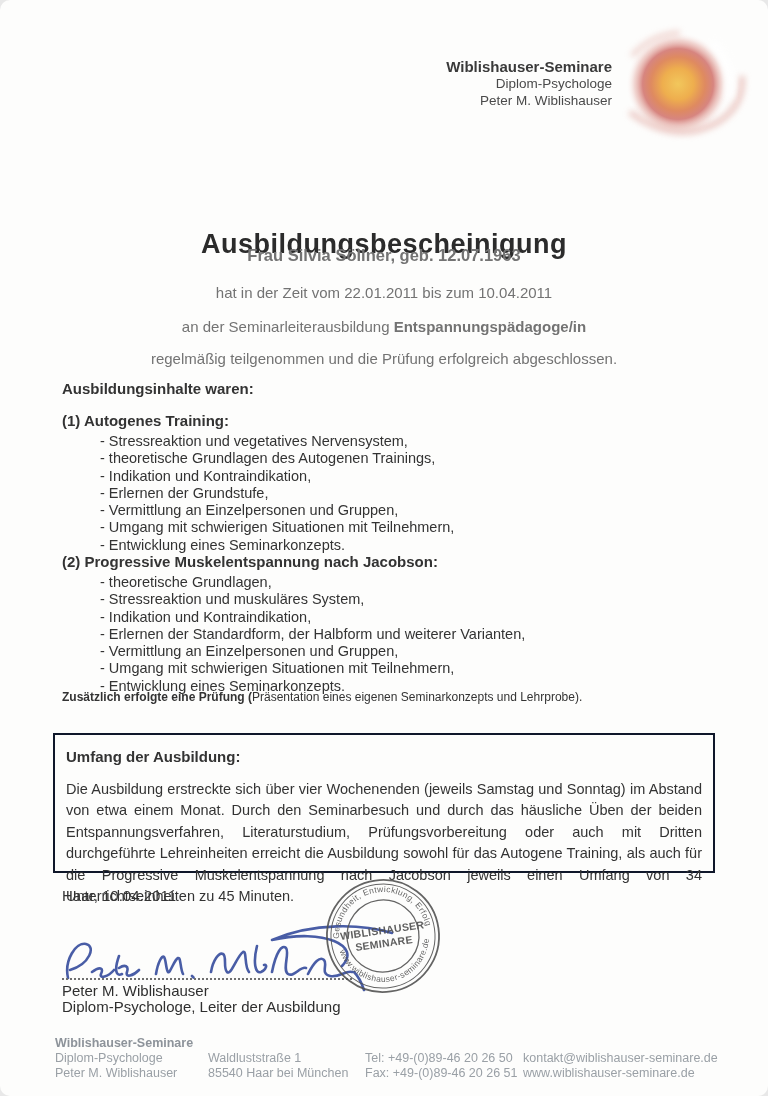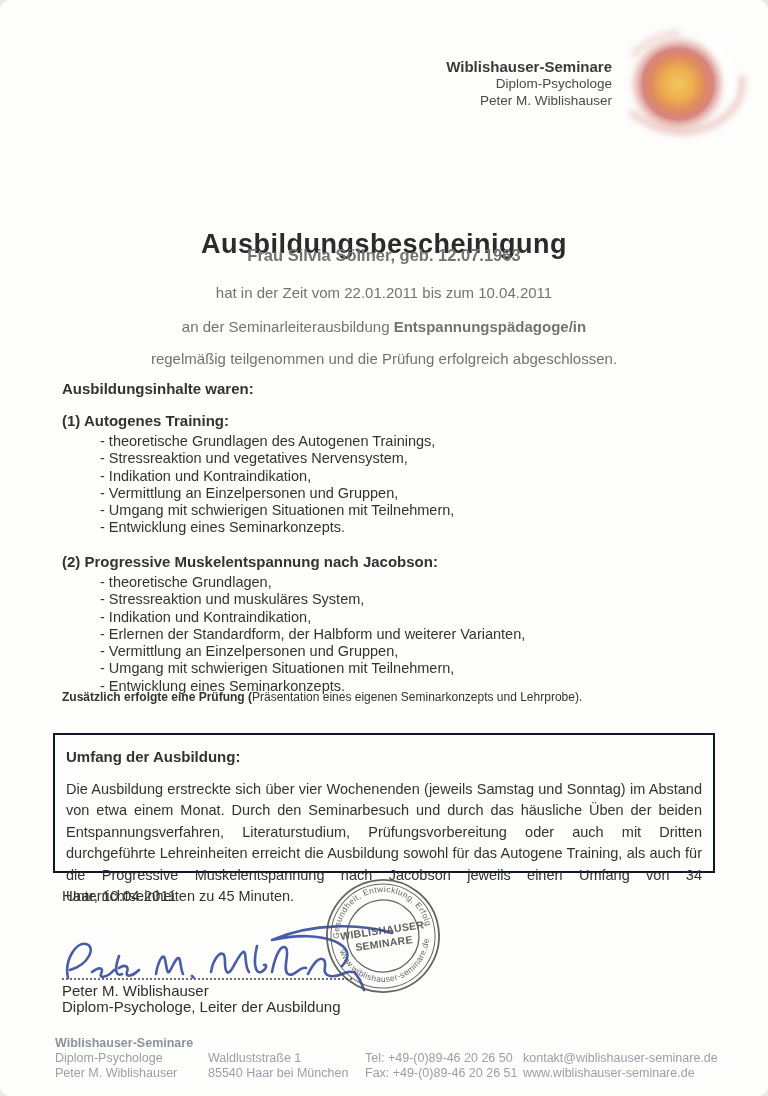--- a/index.html
+++ b/index.html
@@ -92,23 +92,24 @@
 
   <div class="abs cline recipient">Frau Silvia Söllner, geb. 12.07.1963</div>
   <div class="abs cline period">hat in der Zeit vom 22.01.2011 bis zum 10.04.2011</div>
   <div class="abs cline course"><span>an der Seminarleiterausbildung </span><span class="b">Entspannungspädagoge/in</span></div>
   <div class="abs cline completion">regelmäßig teilgenommen und die Prüfung erfolgreich abgeschlossen.</div>
 
   <div class="abs contents-heading">Ausbildungsinhalte waren:</div>
 
   <div class="abs section s1">
     <div class="section-title">(1) Autogenes Training:</div>
+    <div class="section-item">- Stressreaktion und vegetatives Nervensystem,</div>
     <div class="section-item">- theoretische Grundlagen des Autogenen Trainings,</div>
-    <div class="section-item">- Stressreaktion und vegetatives Nervensystem,</div>
     <div class="section-item">- Indikation und Kontraindikation,</div>
+    <div class="section-item">- Erlernen der Grundstufe,</div>
     <div class="section-item">- Vermittlung an Einzelpersonen und Gruppen,</div>
     <div class="section-item">- Umgang mit schwierigen Situationen mit Teilnehmern,</div>
     <div class="section-item">- Entwicklung eines Seminarkonzepts.</div>
   </div>
 
   <div class="abs section s2">
     <div class="section-title">(2) Progressive Muskelentspannung nach Jacobson:</div>
     <div class="section-item">- theoretische Grundlagen,</div>
     <div class="section-item">- Stressreaktion und muskuläres System,</div>
     <div class="section-item">- Indikation und Kontraindikation,</div>

